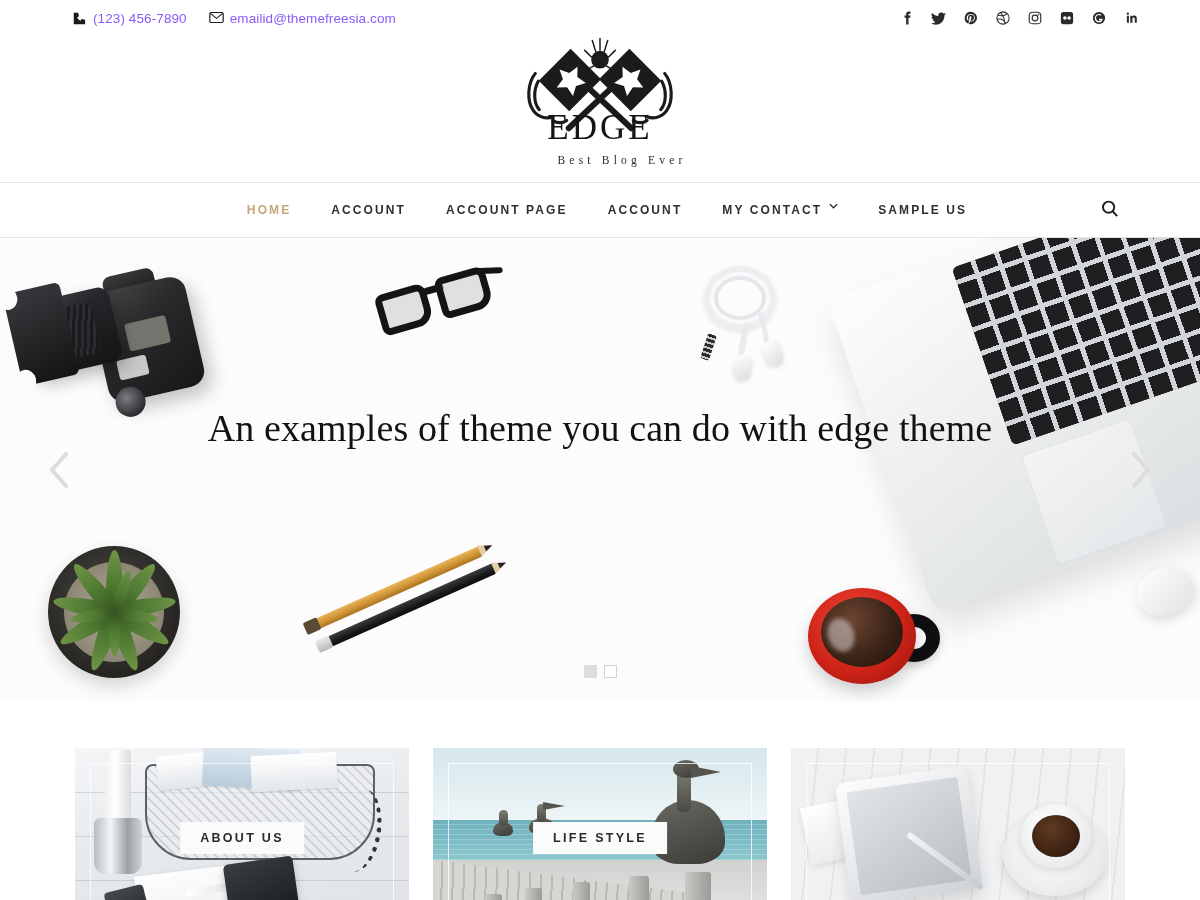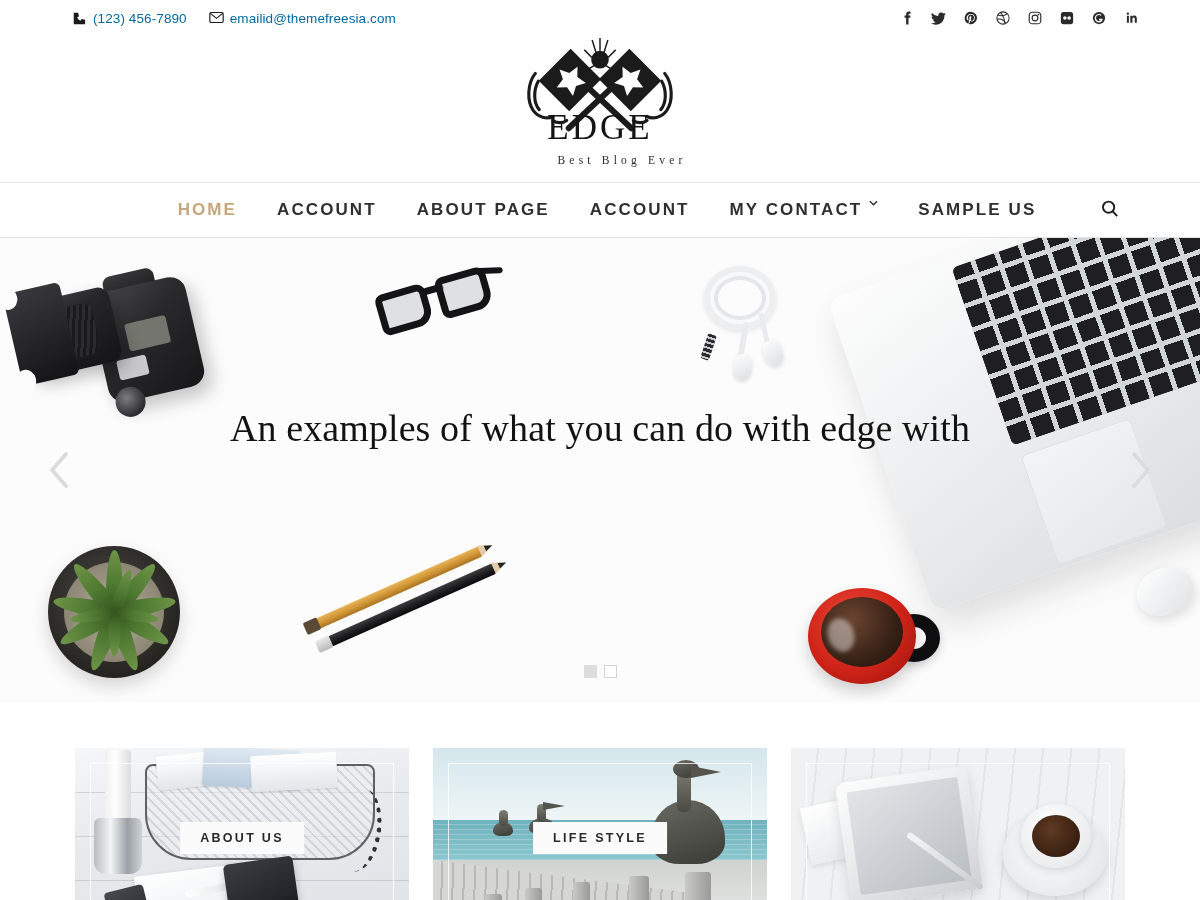--- a/index.html
+++ b/index.html
@@ -15,21 +15,21 @@
     height: 36px;
     display: flex;
     align-items: center;
     padding: 0 62px 0 72px;
     position: relative;
     z-index: 5;
   }
   .contact-group { display: flex; align-items: center; gap: 22px; }
   .contact-item {
     display: flex; align-items: center; gap: 7px;
-    font-size: 13.5px; color: #0369a1;
+    font-size: 13.5px; color: #8b5cf6;
     font-family: "Liberation Sans", sans-serif;
     letter-spacing: .1px; white-space: nowrap;
   }
   .contact-item .ci { display: block; width: 14px; height: 14px; color: #1b1b1b; }
   .contact-item svg { display: block; }
   .social-group {
     margin-left: auto;
     display: flex; align-items: center; gap: 17px;
   }
   .social-ic {
@@ -66,21 +66,21 @@
     position: relative;
     background: #fff;
   }
   .nav-menu {
     display: flex; align-items: center;
     margin: 0 auto; gap: 0;
     list-style: none;
     padding-left: 14px;
   }
   .nav-item {
-    font-size: 17px;
+    font-size: 12px;
     letter-spacing: 2.1px;
     color: #2f2f2f;
     font-weight: bold;
     padding: 0 20px;
     white-space: nowrap;
     display: flex; align-items: flex-start; gap: 7px;
     cursor: pointer;
   }
   .nav-item.active { color: #c4a87c; font-weight: bold; }
   .caret { width: 9px; height: 6px; display: block; }
@@ -694,21 +694,21 @@
 
 <div class="navbar">
   <ul class="nav-menu">
     <li class="nav-item active">
       <span>HOME</span>
     </li>
     <li class="nav-item">
       <span>ACCOUNT</span>
     </li>
     <li class="nav-item">
-      <span>ABOUT PAGE</span>
+      <span>ACCOUNT PAGE</span>
     </li>
     <li class="nav-item">
       <span>ACCOUNT</span>
     </li>
     <li class="nav-item">
       <span>MY CONTACT</span>
       <span>
         <svg class="caret" viewBox="0 0 10 6" fill="none" stroke="#2f2f2f" stroke-width="1.5">
             <path d="M1 1l4 4 4-4"></path>
           </svg>
@@ -797,21 +797,21 @@
   </div>
 
   <div class="obj-cup">
     <div class="cup-handle"></div>
     <div class="cup-body"></div>
     <div class="cup-coffee"></div>
     <div class="cup-gloss"></div>
   </div>
 
   <div class="hero-text">
-    <h1 class="hero-title">An examples of what you can do with edge with</h1>
+    <h1 class="hero-title">An examples of theme you can do with edge theme</h1>
   </div>
 
   <div class="hero-arrow prev">
     <svg viewBox="0 0 24 40" fill="none" stroke="currentColor" stroke-width="4" stroke-linecap="round" stroke-linejoin="round" width="24" height="40">
       <path d="M19 4L5 20l14 16"></path>
     </svg>
   </div>
   <div class="hero-arrow next">
     <svg viewBox="0 0 24 40" fill="none" stroke="currentColor" stroke-width="4" stroke-linecap="round" stroke-linejoin="round" width="24" height="40">
       <path d="M5 4l14 16-14 16"></path>

